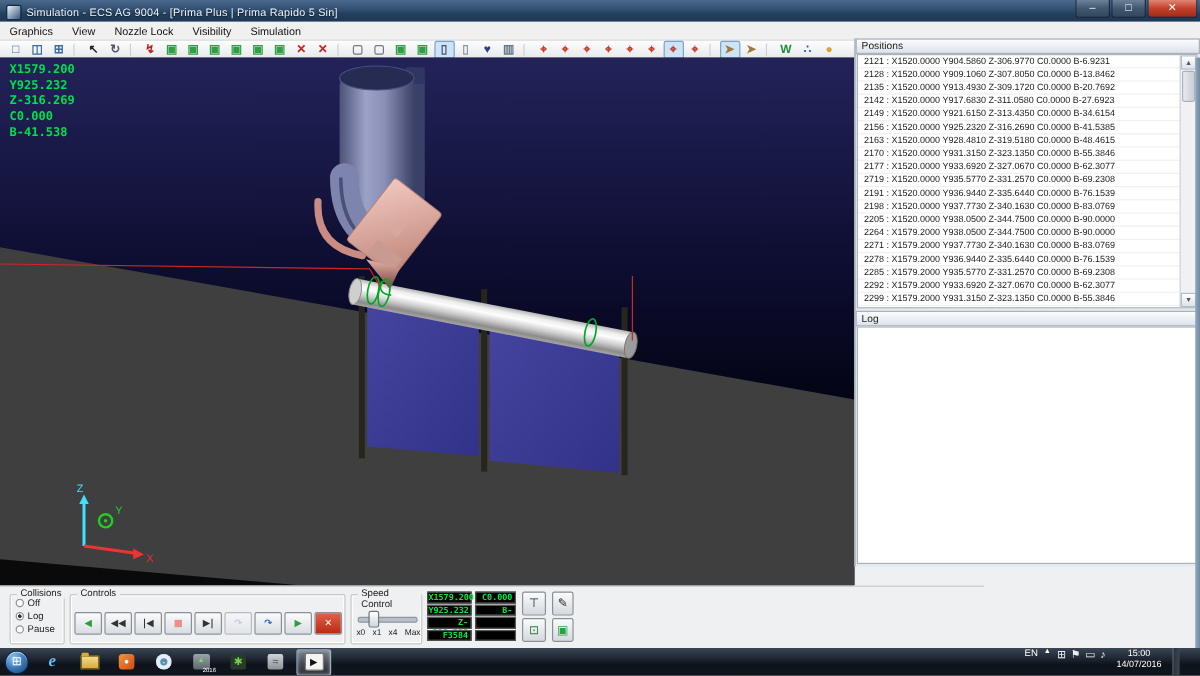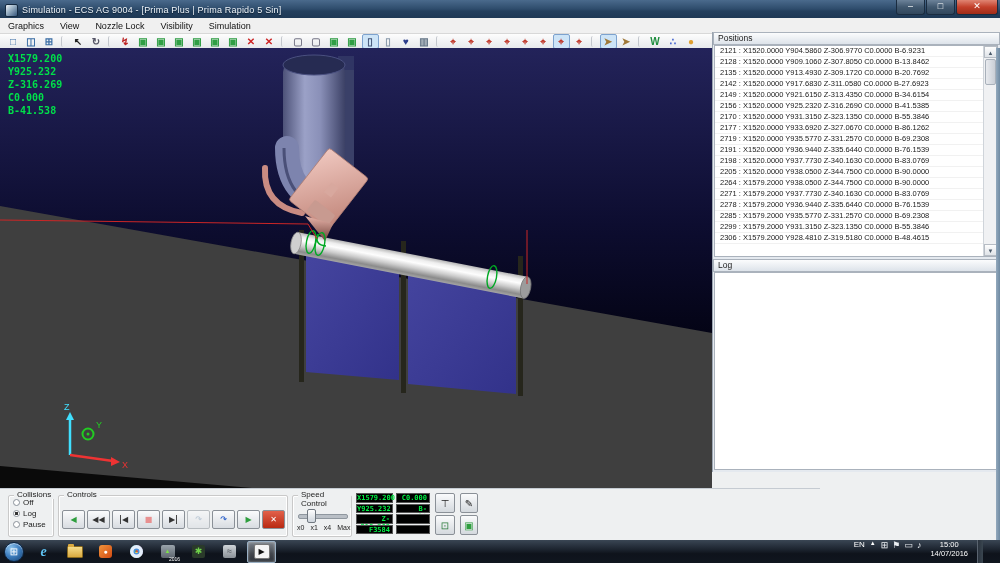--- a/index.html
+++ b/index.html
@@ -326,41 +326,43 @@
           <div class="pos-row"><span>2128</span><span> :  </span><span>X1520.0000 Y909.1060 Z-307.8050 C0.0000 B-13.8462</span></div>
 
           <div class="pos-row"><span>2135</span><span> :  </span><span>X1520.0000 Y913.4930 Z-309.1720 C0.0000 B-20.7692</span></div>
 
           <div class="pos-row"><span>2142</span><span> :  </span><span>X1520.0000 Y917.6830 Z-311.0580 C0.0000 B-27.6923</span></div>
 
           <div class="pos-row"><span>2149</span><span> :  </span><span>X1520.0000 Y921.6150 Z-313.4350 C0.0000 B-34.6154</span></div>
 
           <div class="pos-row"><span>2156</span><span> :  </span><span>X1520.0000 Y925.2320 Z-316.2690 C0.0000 B-41.5385</span></div>
 
+          <div class="pos-row"><span>2163</span><span> :  </span><span>X1520.0000 Y928.4810 Z-319.5180 C0.0000 B-48.4615</span></div>
 
           <div class="pos-row"><span>2170</span><span> :  </span><span>X1520.0000 Y931.3150 Z-323.1350 C0.0000 B-55.3846</span></div>
 
-          <div class="pos-row"><span>2177</span><span> :  </span><span>X1520.0000 Y933.6920 Z-327.0670 C0.0000 B-86.1262</span></div>
+          <div class="pos-row"><span>2177</span><span> :  </span><span>X1520.0000 Y933.6920 Z-327.0670 C0.0000 B-62.3077</span></div>
 
           <div class="pos-row"><span>2719</span><span> :  </span><span>X1520.0000 Y935.5770 Z-331.2570 C0.0000 B-69.2308</span></div>
 
           <div class="pos-row"><span>2191</span><span> :  </span><span>X1520.0000 Y936.9440 Z-335.6440 C0.0000 B-76.1539</span></div>
 
           <div class="pos-row"><span>2198</span><span> :  </span><span>X1520.0000 Y937.7730 Z-340.1630 C0.0000 B-83.0769</span></div>
 
           <div class="pos-row"><span>2205</span><span> :  </span><span>X1520.0000 Y938.0500 Z-344.7500 C0.0000 B-90.0000</span></div>
 
           <div class="pos-row"><span>2264</span><span> :  </span><span>X1579.2000 Y938.0500 Z-344.7500 C0.0000 B-90.0000</span></div>
 
           <div class="pos-row"><span>2271</span><span> :  </span><span>X1579.2000 Y937.7730 Z-340.1630 C0.0000 B-83.0769</span></div>
 
           <div class="pos-row"><span>2278</span><span> :  </span><span>X1579.2000 Y936.9440 Z-335.6440 C0.0000 B-76.1539</span></div>
 
           <div class="pos-row"><span>2285</span><span> :  </span><span>X1579.2000 Y935.5770 Z-331.2570 C0.0000 B-69.2308</span></div>
 
+          <div class="pos-row"><span>2292</span><span> :  </span><span>X1579.2000 Y933.6920 Z-327.0670 C0.0000 B-62.3077</span></div>
 
           <div class="pos-row"><span>2299</span><span> :  </span><span>X1579.2000 Y931.3150 Z-323.1350 C0.0000 B-55.3846</span></div>
 
           <div class="pos-row"><span>2306</span><span> :  </span><span>X1579.2000 Y928.4810 Z-319.5180 C0.0000 B-48.4615</span></div>
 
         </div>
       <div class="scrollbar">
         <div class="scroll-arrow">▲</div>
         <div class="scroll-thumb"></div>
         <div class="scroll-arrow down">▼</div>

